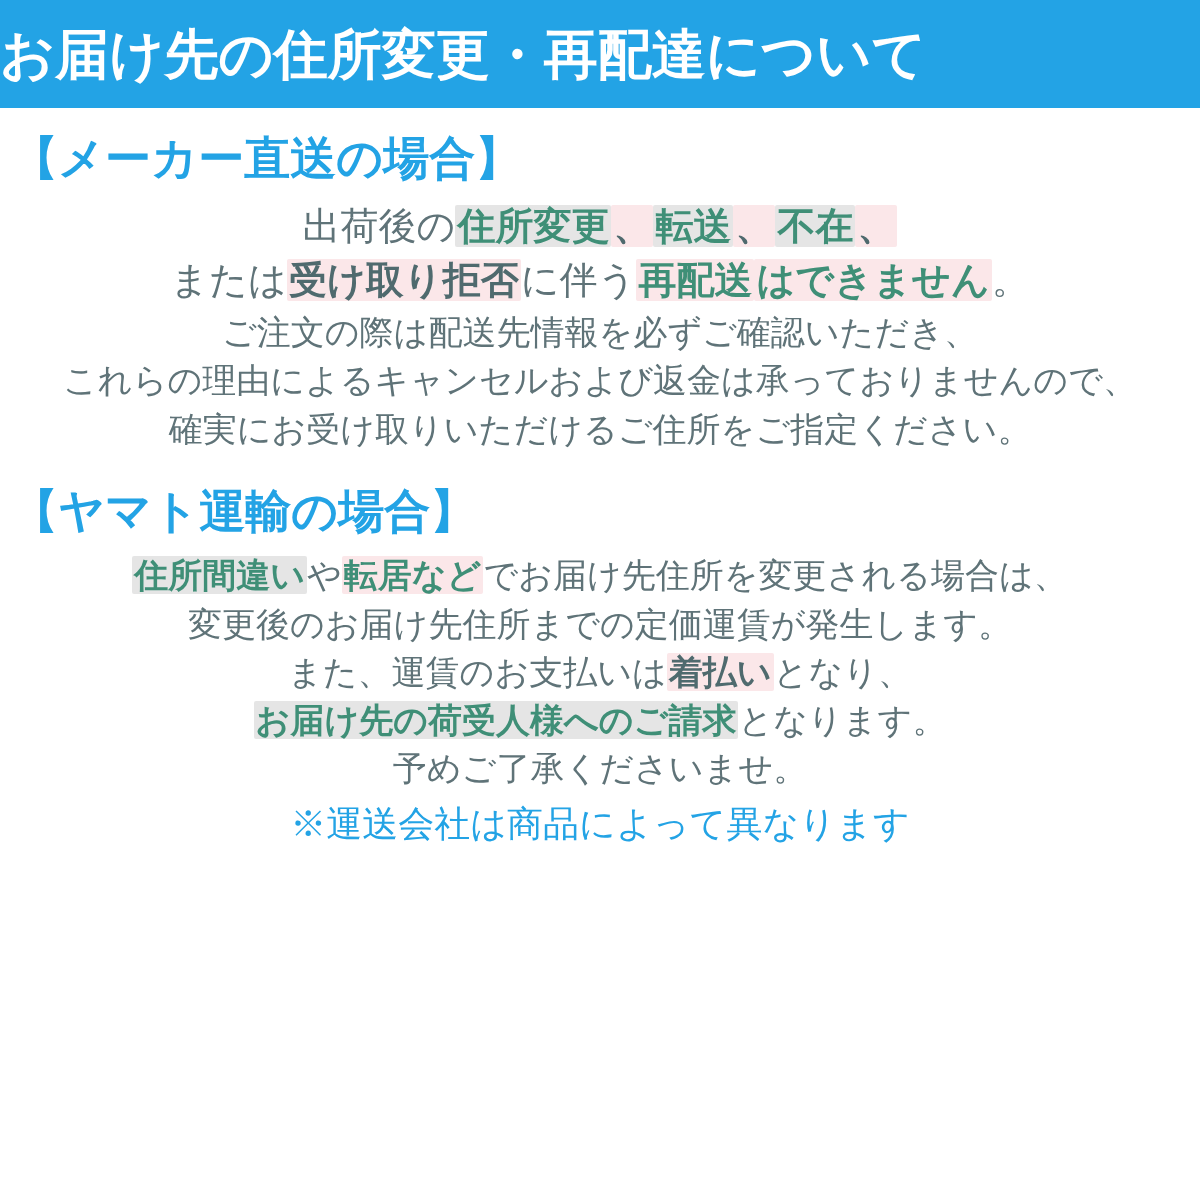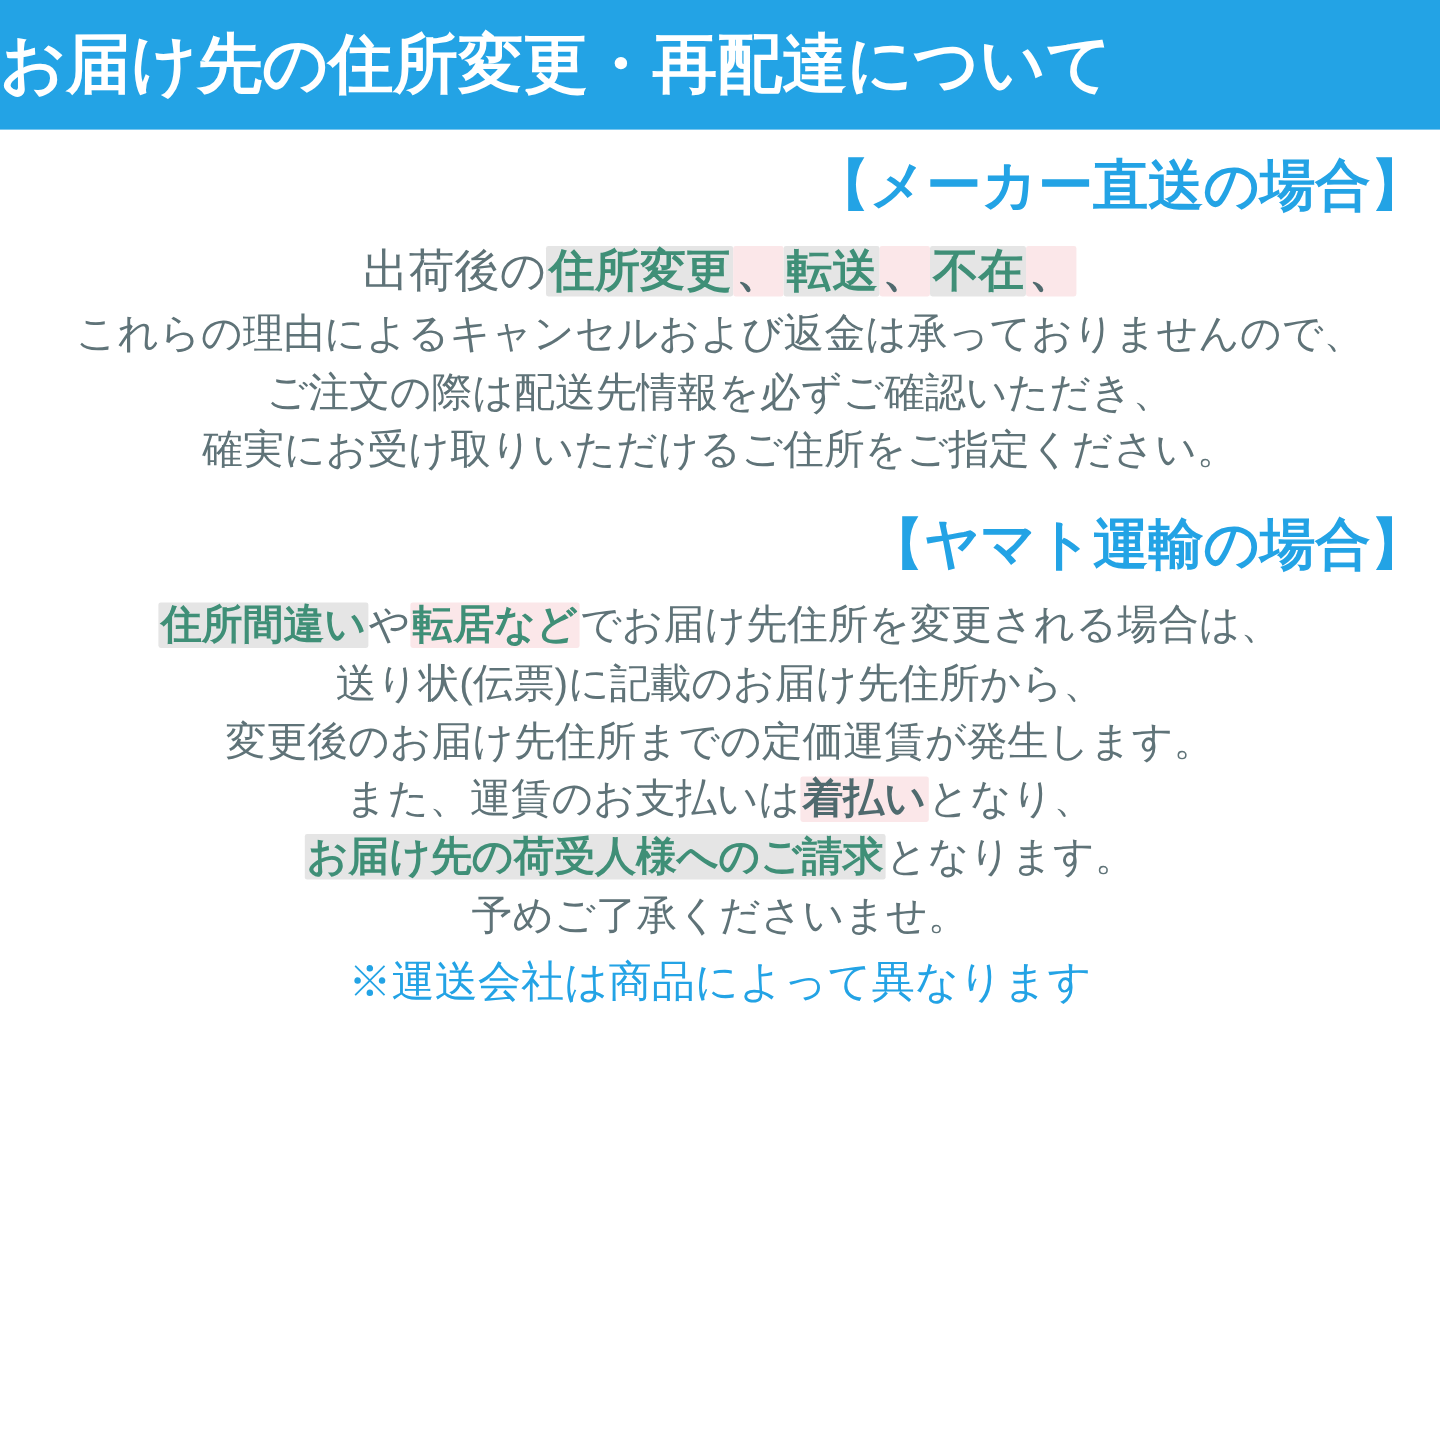--- a/index.html
+++ b/index.html
@@ -38,25 +38,24 @@
   }
   .content {
     padding: 0 12px;
     box-sizing: border-box;
     text-align: center;
   }
   .section-heading {
     color: #23a3e5;
     font-size: 46px;
     font-weight: bold;
-    text-align: right;
+    text-align: left;
     line-height: 1.05;
     margin: 26px 0 18px 0;
     white-space: nowrap;
-    font-family: Liberation Mono, monospace;
   }
   .section-heading.second {
     margin-top: 34px;
     margin-bottom: 16px;
   }
   .line {
     color: #5f7378;
     font-size: 38px;
     line-height: 1.42;
     text-align: center;
@@ -113,44 +112,44 @@
 
   <div class="content">
 
     <div class="section-heading">【メーカー直送の場合】</div>
 
     <div class="block">
       <div class="line">
         <span class="plain-dark">出荷後の</span><span class="hl-green">住所変更</span><span class="hl-pink">、</span><span class="hl-green">転送</span><span class="hl-pink">、</span><span class="hl-green">不在</span><span class="hl-pink">、</span>
       </div>
 
-
-      <div class="line small">
-        <span class="plain-dark">これらの理由によるキャンセルおよび返金は承っておりませんので、</span>
+      <div class="line">
+        <span class="plain-dark">または</span><span class="hl-pink">受け取り拒否</span><span class="plain-dark">に伴う</span><span class="hl-pink-green">再配送</span><span class="hl-pink-green">はできません</span><span class="plain-dark">。</span>
       </div>
 
       <div class="line small">
         <span class="plain-dark">ご注文の際は配送先情報を必ずご確認いただき、</span>
+      </div>
+
+      <div class="line small">
+        <span class="plain-dark">これらの理由によるキャンセルおよび返金は承っておりませんので、</span>
       </div>
 
       <div class="line small">
         <span class="plain-dark">確実にお受け取りいただけるご住所をご指定ください。</span>
       </div>
     </div>
 
     <div class="section-heading second">【ヤマト運輸の場合】</div>
 
     <div class="block">
       <div class="line small">
         <span class="hl-green">住所間違い</span><span class="plain-dark">や</span><span class="hl-pink-green">転居など</span><span class="plain-dark">でお届け先住所を変更される場合は、</span>
       </div>
 
-      <div class="line small">
-        <span class="plain-dark">送り状(伝票)に記載のお届け先住所から、</span>
-      </div>
 
       <div class="line small">
         <span class="plain-dark">変更後のお届け先住所までの定価運賃が発生します。</span>
       </div>
 
       <div class="line small">
         <span class="plain-dark">また、運賃のお支払いは</span><span class="hl-pink">着払い</span><span class="plain-dark">となり、</span>
       </div>
 
       <div class="line small">

